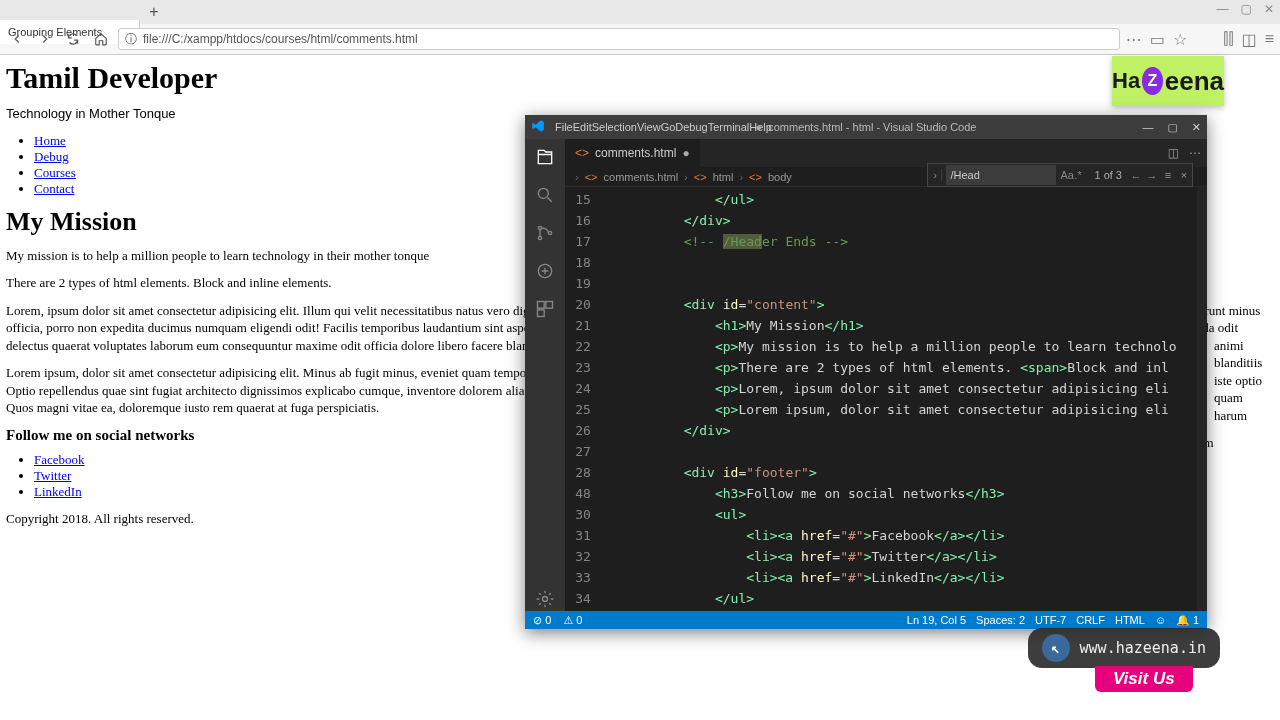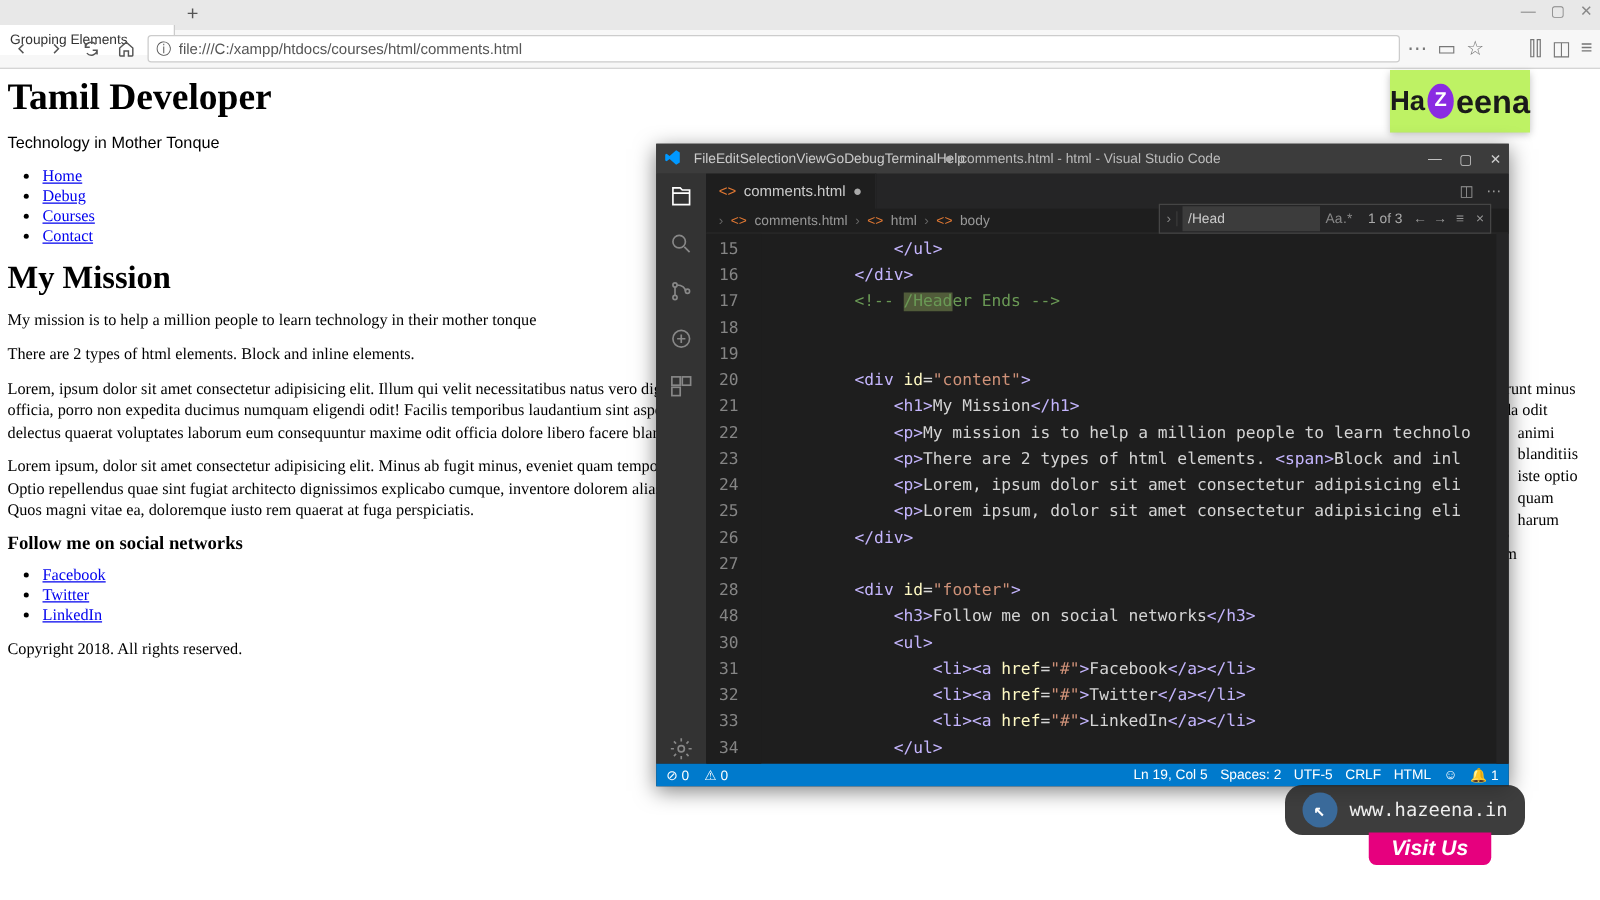--- a/index.html
+++ b/index.html
@@ -59,21 +59,21 @@
 .ftab .ico { color: #e37933; }
 .tabs-right { position: absolute; right: 6px; display: flex; gap: 10px; color: #999; font-size: 12px; }
 .crumbs { height: 20px; background: #1e1e1e; font-size: 11px; color: #999; display: flex; align-items: center; padding-left: 10px; gap: 6px; border-bottom: 1px solid #2a2a2a; }
 .crumbs .cico { color: #e37933; }
 .crumbs .chev { color: #666; }
 
 .editor { flex: 1; display: flex; position: relative; font-family: Consolas, monospace; font-size: 13px; overflow: hidden; }
 .gutter { width: 44px; background: #1e1e1e; text-align: center; padding: 2px 8px 0 0; color: #858585; line-height: 21px; }
 .code { flex: 1; padding: 2px 0 0 12px; line-height: 21px; white-space: pre; color: #d4d4d4; overflow: hidden; }
 .code .line { height: 21px; }
-.tag { color: #c4b5fd; }
+.tag { color: #86efac; }
 .attr { color: #fef9c3; }
 .str { color: #ce9178; }
 .txt { color: #d4d4d4; }
 .cmt { color: #6a9955; }
 .hl { background: #515c3a; }
 .minimap { position: absolute; right: 0; top: 0; width: 10px; height: 100%; background: #252526; }
 
 .find { position: absolute; right: 14px; top: 48px; height: 24px; background: #252526; border: 1px solid #454545; display: flex; align-items: center; font-size: 11px; }
 .find .chev-l { width: 14px; text-align: center; color: #888; border-right: 1px solid #3a3a3a; }
 .find input { background: #3c3c3c; border: none; color: #ccc; font-size: 11px; height: 20px; width: 110px; padding: 0 4px; margin: 0 4px; }
@@ -299,21 +299,21 @@
     <span class="fbtn">→</span>
     <span class="fbtn">≡</span>
     <span class="fbtn">×</span>
   </div>
   <div class="status">
     <span>⊘ 0</span>
     <span>⚠ 0</span>
     <div class="sr">
       <span>Ln 19, Col 5</span>
       <span>Spaces: 2</span>
-      <span>UTF-5</span>
+      <span>UTF-7</span>
       <span>CRLF</span>
       <span>HTML</span>
       <span>☺</span>
       <span>🔔 1</span>
     </div>
   </div>
 </div>
 
 <div class="visit">
   <div class="visit-url">

